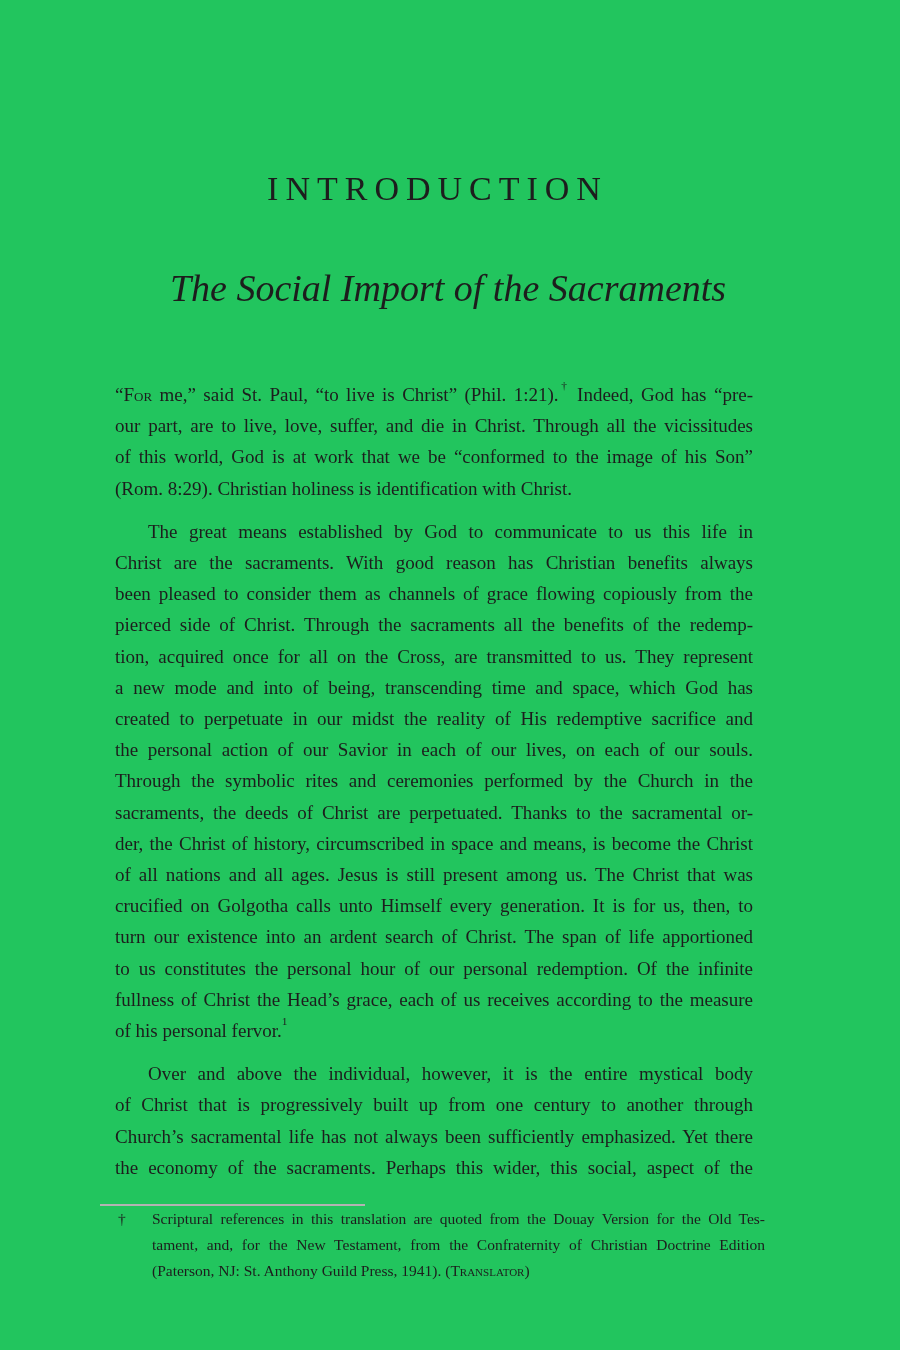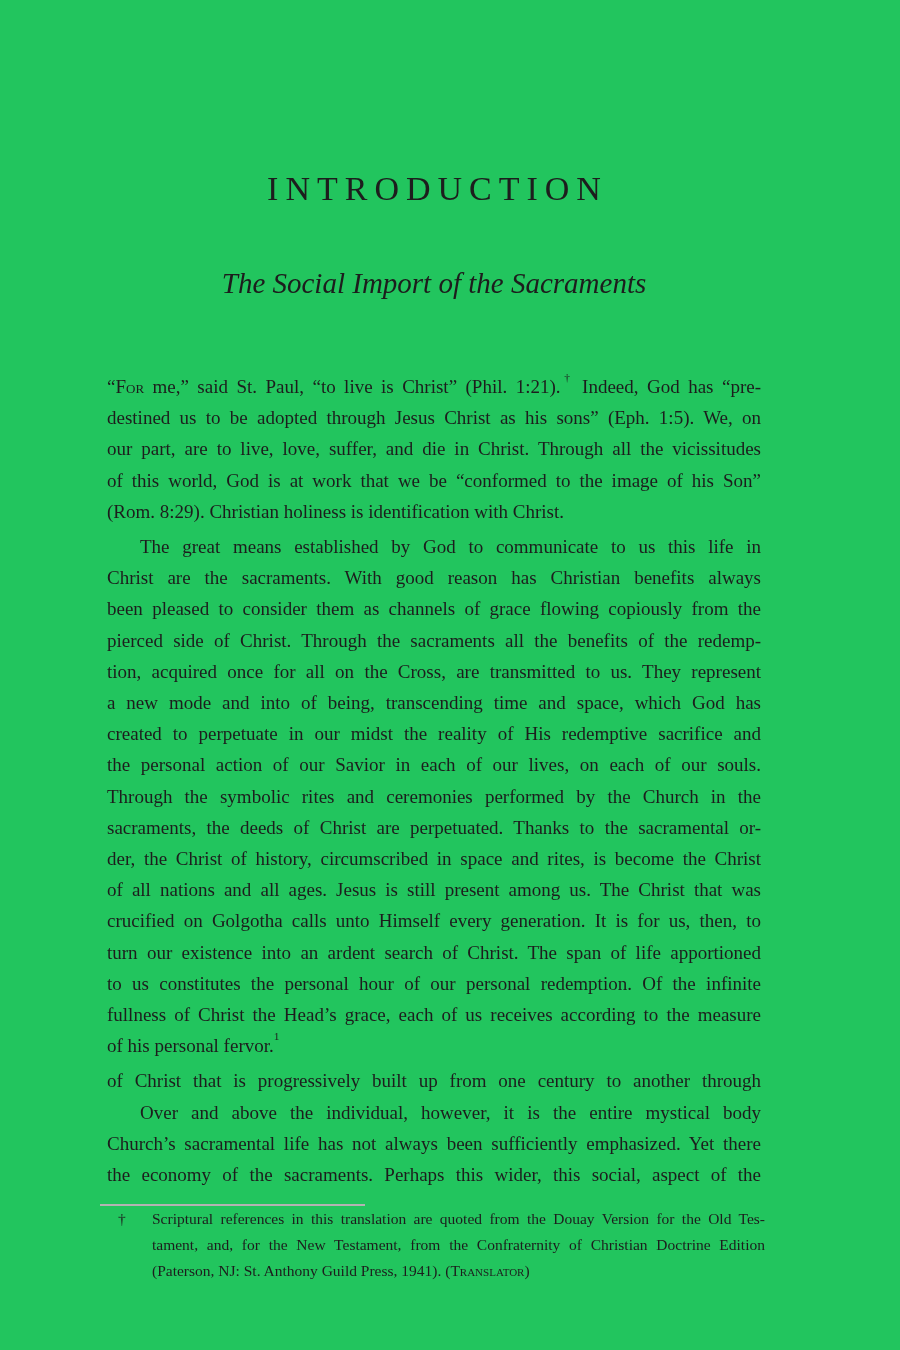--- a/index.html
+++ b/index.html
@@ -24,39 +24,39 @@
     font-weight: 400;
     letter-spacing: 7px;
     padding-left: 7px;
     box-sizing: border-box;
     line-height: 1;
     white-space: nowrap;
   }
   .subtitle {
     position: absolute;
     top: 266px;
-    left: 103px;
+    left: 117px;
     width: 662px;
     margin: 0;
     text-align: center;
     font-style: italic;
     font-weight: 400;
-    font-size: 29px;
+    font-size: 38px;
     line-height: 1.2;
     white-space: nowrap;
   }
   .body-text {
     position: absolute;
     top: 367px;
     left: 103px;
     width: 662px;
     font-size: 19px;
     line-height: 31.2px;
   }
-  .para { margin: 4px; }
+  .para { margin: 12px; }
   .line {
     text-align: justify;
     text-align-last: justify;
   }
   .line.last { text-align-last: left; }
   .line.indent { text-indent: 33px; }
   .footnote-rule {
     position: absolute;
     top: 1204px;
     left: 100px;
@@ -93,47 +93,46 @@
 
 <div class="page">
 
   <h1 class="title">INTRODUCTION</h1>
 
   <h2 class="subtitle">The Social Import of the Sacraments</h2>
 
   <div class="body-text">
     <div class="para">
         <div class="line">“F<span class="sc">or</span> me,” said St. Paul, “to live is Christ” (Phil. 1:21).<sup>†</sup> Indeed, God has “pre-</div>
-        <div class="line">destined us to be adopted through Jesus Christ as his sons” (Eph. 1:5). We, on</div>
         <div class="line">our part, are to live, love, suffer, and die in Christ. Through all the vicissitudes</div>
         <div class="line">of this world, God is at work that we be “conformed to the image of his Son”</div>
         <div class="line last">(Rom. 8:29). Christian holiness is identification with Christ.</div>
       </div>
     <div class="para">
         <div class="line indent">The great means established by God to communicate to us this life in</div>
         <div class="line">Christ are the sacraments. With good reason has Christian benefits always</div>
         <div class="line">been pleased to consider them as channels of grace flowing copiously from the</div>
         <div class="line">pierced side of Christ. Through the sacraments all the benefits of the redemp-</div>
         <div class="line">tion, acquired once for all on the Cross, are transmitted to us. They represent</div>
         <div class="line">a new mode and into of being, transcending time and space, which God has</div>
         <div class="line">created to perpetuate in our midst the reality of His redemptive sacrifice and</div>
         <div class="line">the personal action of our Savior in each of our lives, on each of our souls.</div>
         <div class="line">Through the symbolic rites and ceremonies performed by the Church in the</div>
         <div class="line">sacraments, the deeds of Christ are perpetuated. Thanks to the sacramental or-</div>
-        <div class="line">der, the Christ of history, circumscribed in space and rites, is become the Christ</div>
+        <div class="line">der, the Christ of history, circumscribed in space and means, is become the Christ</div>
         <div class="line">of all nations and all ages. Jesus is still present among us. The Christ that was</div>
         <div class="line">crucified on Golgotha calls unto Himself every generation. It is for us, then, to</div>
         <div class="line">turn our existence into an ardent search of Christ. The span of life apportioned</div>
         <div class="line">to us constitutes the personal hour of our personal redemption. Of the infinite</div>
         <div class="line">fullness of Christ the Head’s grace, each of us receives according to the measure</div>
         <div class="line last">of his personal fervor.<sup>1</sup></div>
       </div>
     <div class="para">
+        <div class="line indent">Over and above the individual, however, it is the entire mystical body</div>
         <div class="line">of Christ that is progressively built up from one century to another through</div>
-        <div class="line indent">Over and above the individual, however, it is the entire mystical body</div>
         <div class="line">Church’s sacramental life has not always been sufficiently emphasized. Yet there</div>
         <div class="line">the economy of the sacraments. Perhaps this wider, this social, aspect of the</div>
       </div>
   </div>
 
   <div class="footnote-rule"></div>
 
   <div class="footnote">
     <span class="dagger">†</span>
     <div>

